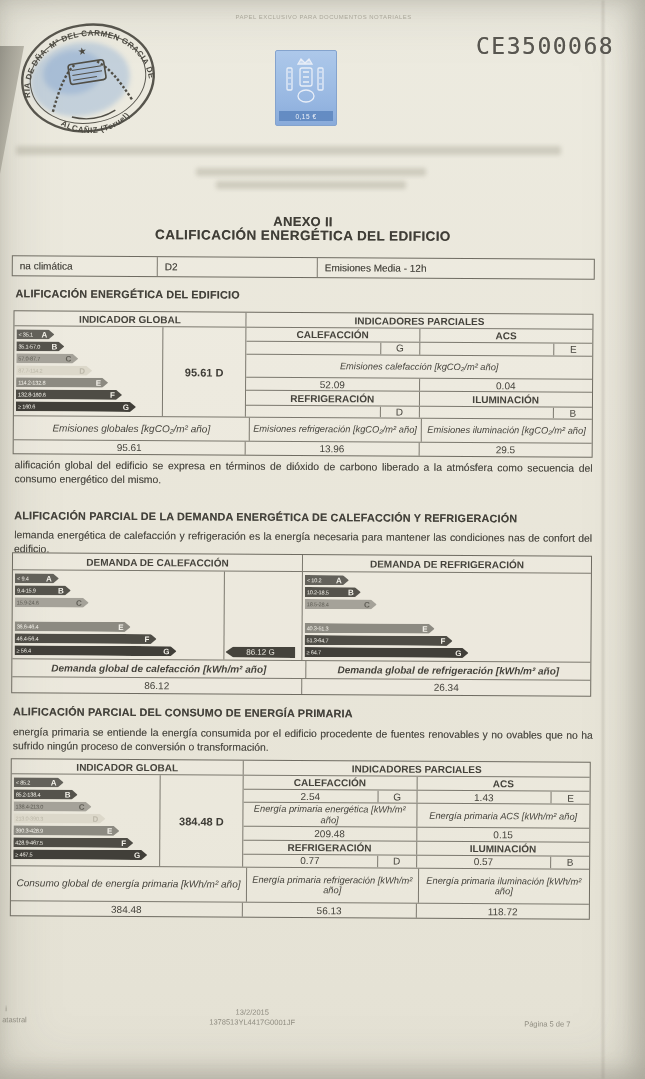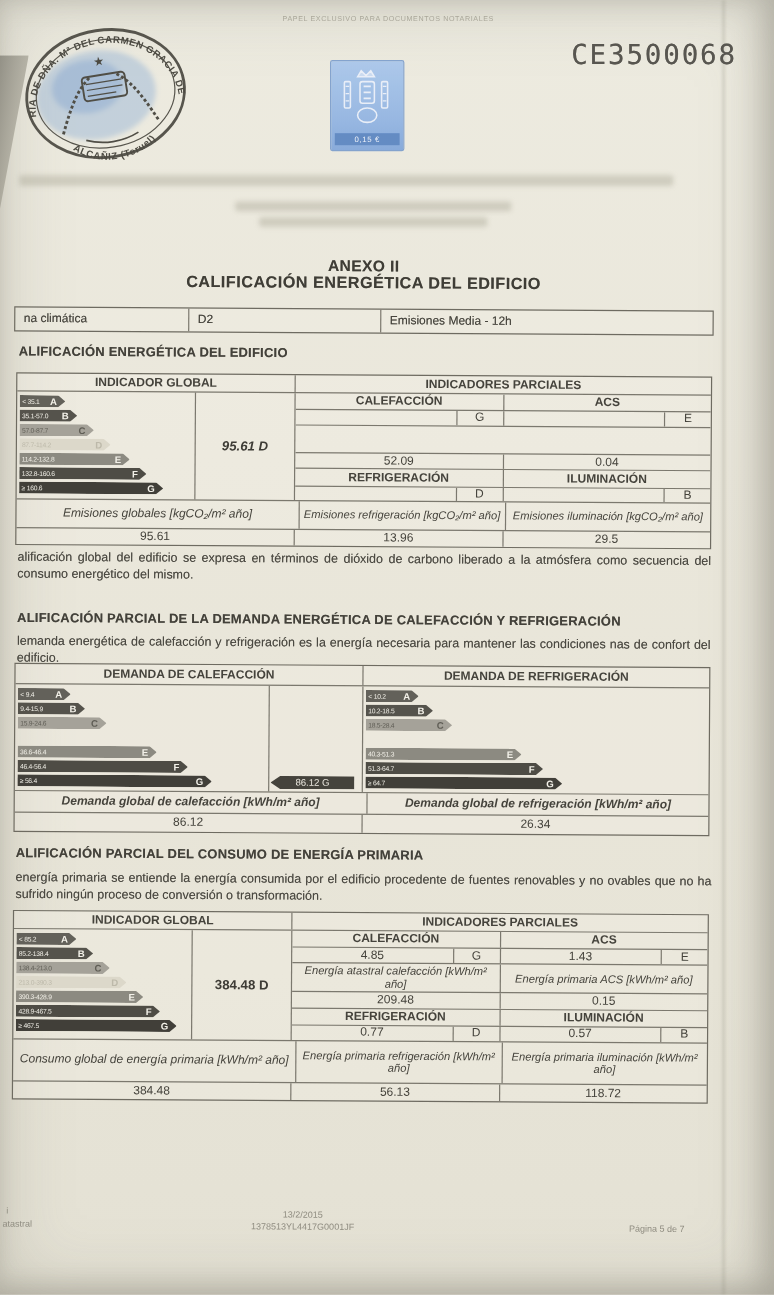--- a/index.html
+++ b/index.html
@@ -176,37 +176,38 @@
           <div class="bar cF" style="width:106px;">
               <span class="rng">132.8-160.6</span>
               <span class="bl">F</span>
             </div>
           <div class="bar cG" style="width:120px;">
               <span class="rng">≥ 160.6</span>
               <span class="bl">G</span>
             </div>
         </div>
       </div>
-      <div class="td gval" style="width:82px;font-style:italic;">95.61 D</div>
+      <div class="td gval" style="width:82px;">95.61 D</div>
       <div class="td col" style="flex:1;padding:0;align-items:stretch;">
         <div class="tr" style="height:14px;border-top:none;">
           <div class="td th" style="flex:1;">CALEFACCIÓN</div>
           <div class="td th" style="flex:1;">ACS</div>
         </div>
         <div class="tr" style="height:12px;">
           <div class="td" style="flex:1;padding:0;">
               <span class="fx1"></span>
               <span class="lbox">G</span>
             </div>
           <div class="td" style="flex:1;padding:0;">
               <span class="fx1"></span>
               <span class="lbox">E</span>
             </div>
         </div>
         <div class="tr" style="height:24px;">
+          <div class="td ital" style="flex:1;">Emisiones calefacción [kgCO₂/m² año]</div>
         </div>
         <div class="tr" style="height:13px;">
           <div class="td" style="flex:1;">52.09</div>
           <div class="td" style="flex:1;">0.04</div>
         </div>
         <div class="tr" style="height:14px;">
           <div class="td th" style="flex:1;">REFRIGERACIÓN</div>
           <div class="td th" style="flex:1;">ILUMINACIÓN</div>
         </div>
         <div class="tr" style="height:12px;">
@@ -358,30 +359,30 @@
         </div>
       </div>
       <div class="td gval" style="width:82px;">384.48 D</div>
       <div class="td col" style="flex:1;padding:0;align-items:stretch;">
         <div class="tr" style="height:14px;border-top:none;">
           <div class="td th" style="flex:1;">CALEFACCIÓN</div>
           <div class="td th" style="flex:1;">ACS</div>
         </div>
         <div class="tr" style="height:13px;">
           <div class="td" style="flex:1;padding:0;">
-              <span class="fx1">4.85</span>
+              <span class="fx1">2.54</span>
               <span class="lbox">G</span>
             </div>
           <div class="td" style="flex:1;padding:0;">
               <span class="fx1">1.43</span>
               <span class="lbox">E</span>
             </div>
         </div>
         <div class="tr" style="height:24px;">
-          <div class="td ital" style="flex:1;">Energía atastral calefacción [kWh/m² año]</div>
+          <div class="td ital" style="flex:1;">Energía primaria energética [kWh/m² año]</div>
           <div class="td ital" style="flex:1;">Energía primaria ACS [kWh/m² año]</div>
         </div>
         <div class="tr" style="height:13px;">
           <div class="td" style="flex:1;">209.48</div>
           <div class="td" style="flex:1;">0.15</div>
         </div>
         <div class="tr" style="height:14px;">
           <div class="td th" style="flex:1;">REFRIGERACIÓN</div>
           <div class="td th" style="flex:1;">ILUMINACIÓN</div>
         </div>

